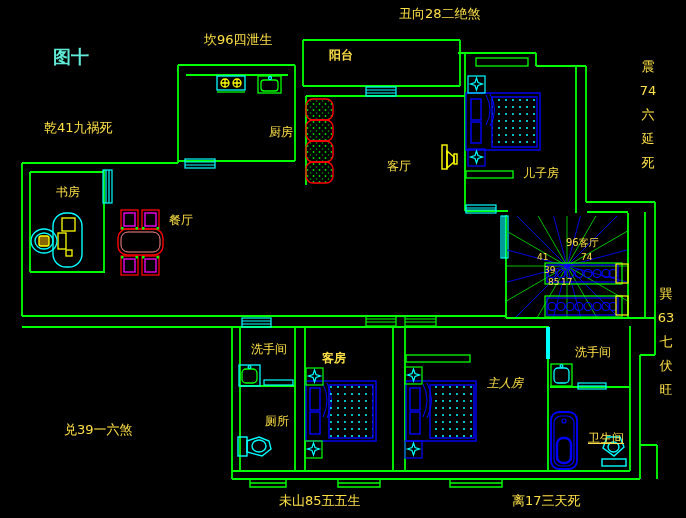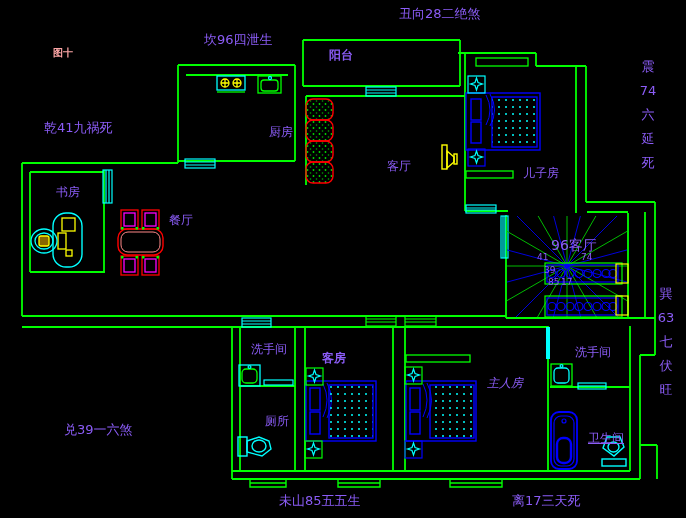--- a/index.html
+++ b/index.html
@@ -1,24 +1,24 @@
 <!DOCTYPE html>
 <html><head>
 <meta charset="utf-8">
 <style>
   html,body{margin:0;padding:0;background:#000;}
   .canvas{position:relative;width:686px;height:518px;background:#000;overflow:hidden;
           font-family:"DejaVu Sans","Liberation Sans",sans-serif;}
   .canvas svg{position:absolute;left:0;top:0;}
-  .lbl{position:absolute;color:#8b5cf6;font-size:12px;line-height:1.1;white-space:nowrap;z-index:5;}
+  .lbl{position:absolute;color:#fde047;font-size:12px;line-height:1.1;white-space:nowrap;z-index:5;}
   .dir{font-size:13px;}
   .vtext{white-space:pre-line;text-align:center;line-height:24px;font-size:13px;}
-  .figno{color:#fca5a5;font-size:10px;font-weight:bold;}
+  .figno{color:#5eead4;font-size:18px;font-weight:bold;}
   .mini{font-size:9px;line-height:1;}
-  .mini-center{font-size:14px;line-height:1;}
+  .mini-center{font-size:10px;line-height:1;margin-left:15px;}
 </style>
 </head>
 <body>
 
 <div class="canvas">
 
 <svg width="686" height="518" viewBox="0 0 686 518">
   <defs>
     <pattern id="pdot" width="7" height="7" patternUnits="userSpaceOnUse">
       <circle cx="2" cy="2" r="1" fill="#00ffff"></circle>

